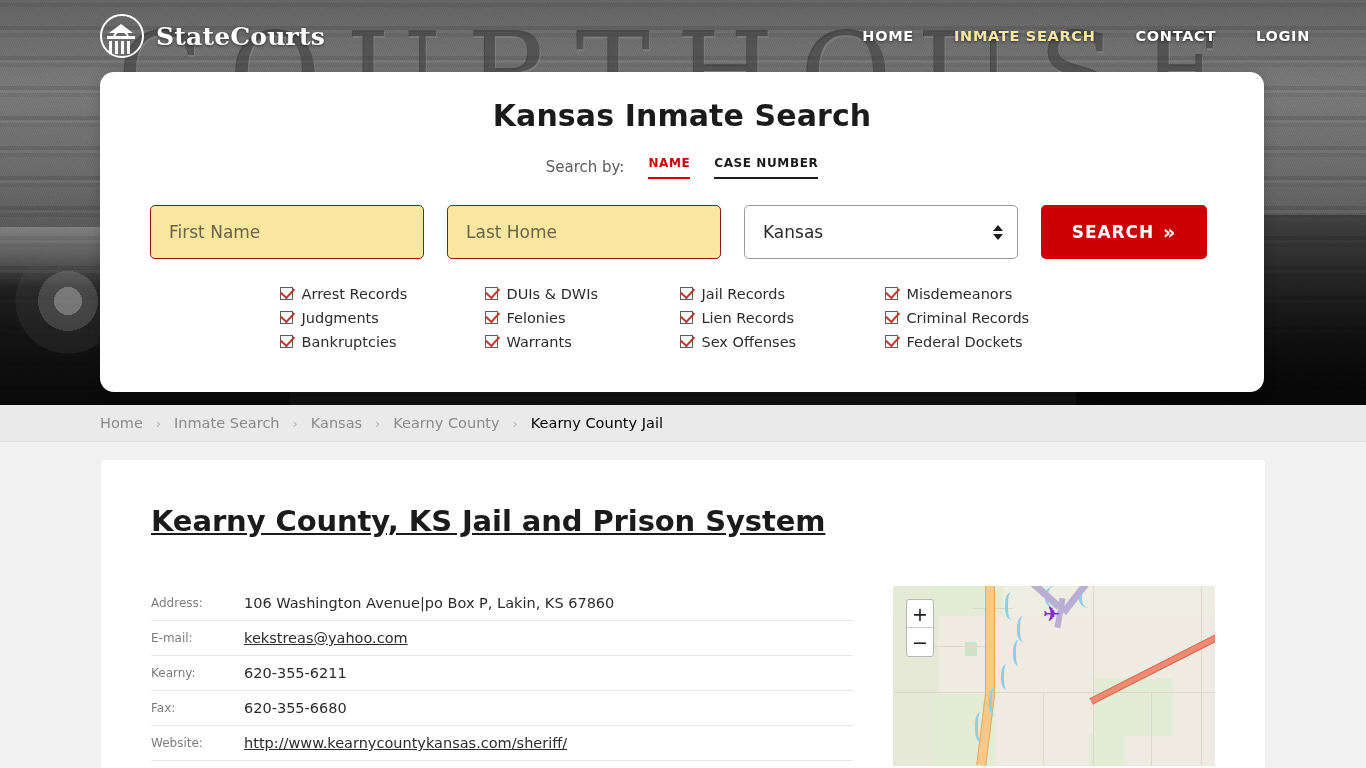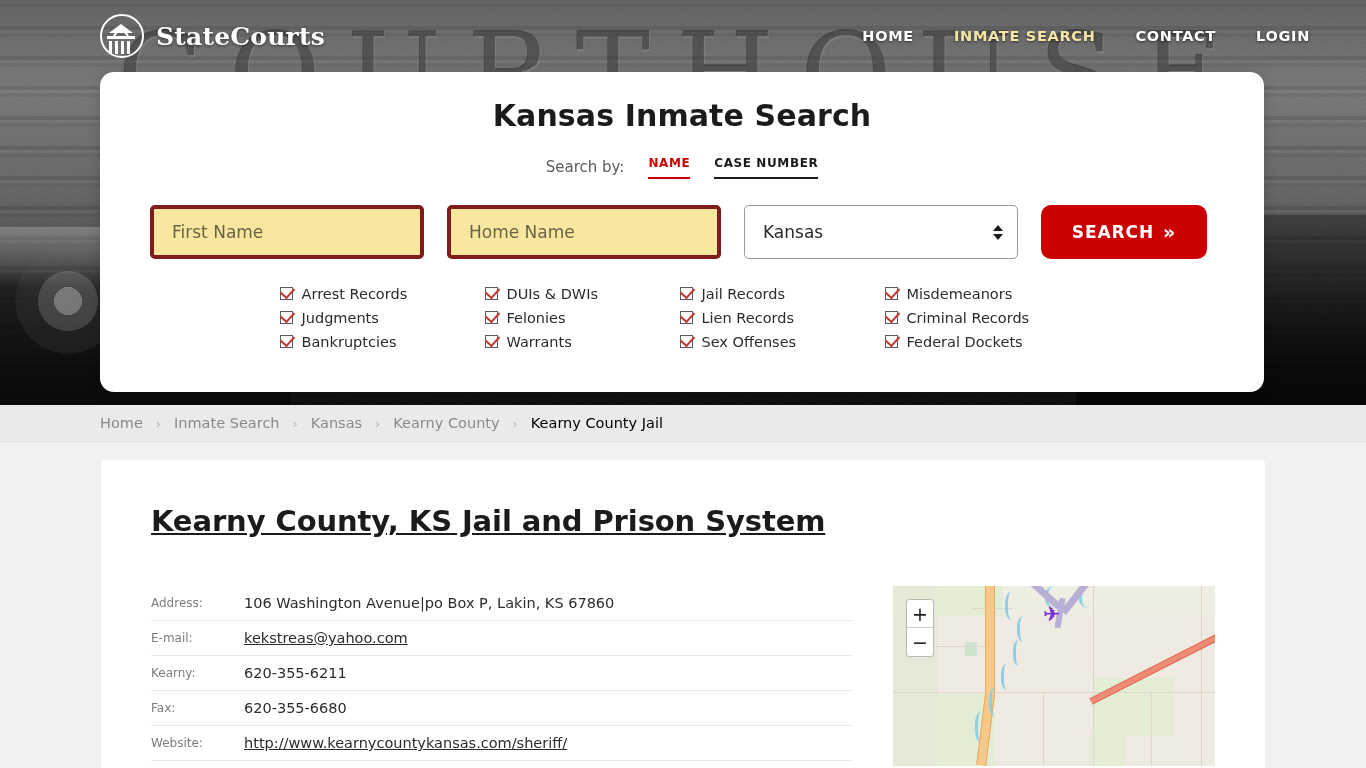--- a/index.html
+++ b/index.html
@@ -150,21 +150,21 @@
   .sb-tab.case { color: #1b1b1b; border-bottom: 2.5px solid #1b1b1b; }
 
   .fields {
     display: flex; align-items: center;
     gap: 23px;
     padding: 26px 50px 0 50px;
   }
   .fld {
     height: 54px;
     background: #fae79f;
-    border: 4px solid #7f1d1d;
+    border: 1px solid #7f1d1d;
     border-radius: 5px;
     display: flex; align-items: center;
     padding: 0 18px;
     font-size: 17px; color: #6a6347;
   }
   .fld.first { width: 274px; }
   .fld.last  { width: 274px; }
   .state-select {
     width: 274px; height: 54px;
     background: #fff;
@@ -180,21 +180,21 @@
     width: 0; height: 0;
     border-left: 5px solid transparent;
     border-right: 5px solid transparent;
   }
   .spinner i.up   { border-bottom: 6px solid #1b1b1b; }
   .spinner i.down { border-top: 6px solid #1b1b1b; }
   .search-btn {
     width: 166px; height: 54px;
     background: #cc0000;
     color: #fff;
-    border: none; border-radius: 10px;
+    border: none; border-radius: 5px;
     font-size: 17px; font-weight: 700; letter-spacing: .9px;
     font-family: inherit;
     display: flex; align-items: center; justify-content: center; gap: 9px;
     cursor: pointer;
   }
   .search-btn .chev { font-size: 19px; }
 
   .features {
     display: grid;
     grid-template-columns: 205px 195px 205px 200px;
@@ -352,21 +352,21 @@
     <div class="search-title">Kansas Inmate Search</div>
 
     <div class="searchby-row">
       <span class="searchby-label">Search by:</span>
       <span class="sb-tab name">NAME</span>
       <span class="sb-tab case">CASE NUMBER</span>
     </div>
 
     <div class="fields">
       <div class="fld first" title="First Name">First Name</div>
-      <div class="fld last" title="Last Name">Home Name</div>
+      <div class="fld last" title="Last Name">Last Home</div>
       <div class="state-select">
         <span>Kansas</span>
         <span class="spinner">
             <i class="up"></i>
             <i class="down"></i>
           </span>
       </div>
       <button class="search-btn">
         <span>SEARCH</span>
         <span class="chev">»</span>

